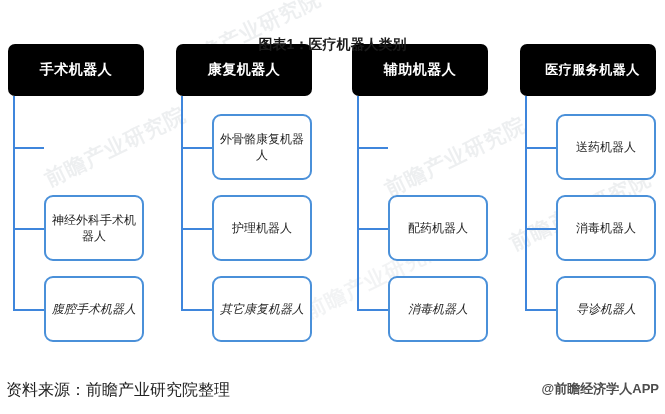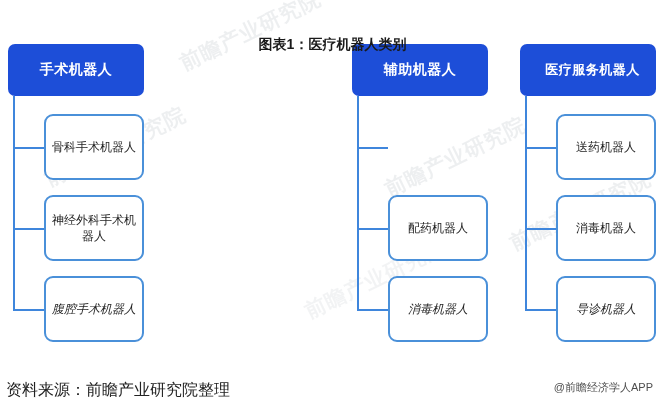--- a/index.html
+++ b/index.html
@@ -73,21 +73,21 @@
   .col-1 { left: 176px; width: 136px; }
   .col-2 { left: 352px; width: 136px; }
   .col-3 { left: 520px; width: 136px; }
 
   .cat-header {
     position: absolute;
     left: 0;
     top: 0;
     width: 100%;
     height: 52px;
-    background: #1d4ed8;
+    background: #000000;
     border-radius: 7px;
     color: #ffffff;
     font-size: 14px;
     font-weight: bold;
     display: flex;
     align-items: center;
     justify-content: center;
     letter-spacing: 0.5px;
     box-sizing: border-box;
   }
@@ -142,25 +142,26 @@
   .source-note {
     position: absolute;
     left: 6px;
     top: 0;
     font-size: 16px;
     color: #222222;
     white-space: nowrap;
   }
   .app-credit {
     position: absolute;
-    right: 12px;
-    top: 0;
-    font-size: 11px;
+    right: 6px;
+    top: 0;
+    font-size: 13px;
     color: #4d4d4d;
     white-space: nowrap;
+    font-weight: bold;
   }
 </style>
 </head>
 <body>
 
 <div class="watermark-layer">
   <div class="wm wm-a">前瞻产业研究院</div>
   <div class="wm wm-b">前瞻产业研究院</div>
   <div class="wm wm-c">前瞻产业研究院</div>
   <div class="wm wm-d">前瞻产业研究院</div>
@@ -170,25 +171,34 @@
 <div class="chart-title">图表1：医疗机器人类别</div>
 
 <div class="diagram">
 
   <div class="column col-0">
     <div class="cat-header">手术机器人</div>
     <div class="trunk" style="height:213px;"></div>
     <div class="stub" style="top:103px;"></div>
     <div class="stub" style="top:184px;"></div>
     <div class="stub" style="top:265px;"></div>
-    <div class="child-box child-0">骨科手术机器人</div>
     <div class="child-box child-1">神经外科手术机器人</div>
     <div class="child-box child-2">腹腔手术机器人</div>
   </div>
 
+  <div class="column col-1">
+    <div class="cat-header">康复机器人</div>
+    <div class="trunk" style="height:213px;"></div>
+    <div class="stub" style="top:103px;"></div>
+    <div class="stub" style="top:184px;"></div>
+    <div class="stub" style="top:265px;"></div>
+    <div class="child-box child-0">外骨骼康复机器人</div>
+    <div class="child-box child-1">护理机器人</div>
+    <div class="child-box child-2">其它康复机器人</div>
+  </div>
 
   <div class="column col-2">
     <div class="cat-header">辅助机器人</div>
     <div class="trunk" style="height:213px;"></div>
     <div class="stub" style="top:103px;"></div>
     <div class="stub" style="top:184px;"></div>
     <div class="stub" style="top:265px;"></div>
     <div class="child-box child-1">配药机器人</div>
     <div class="child-box child-2">消毒机器人</div>
   </div>

